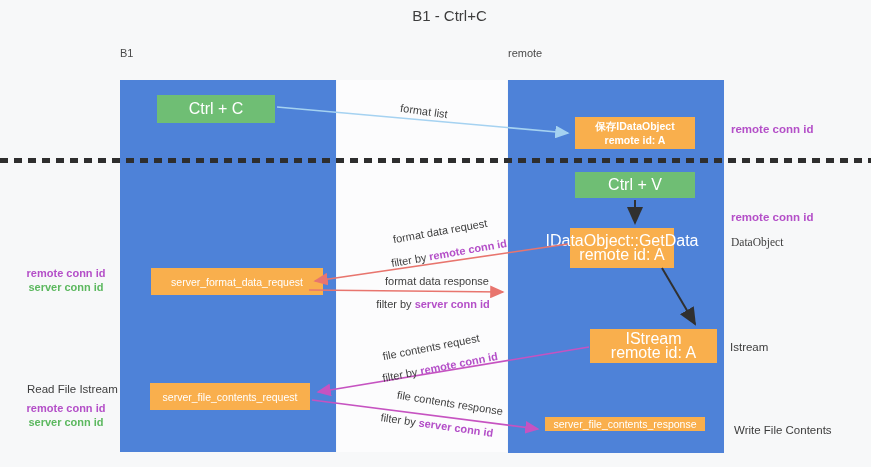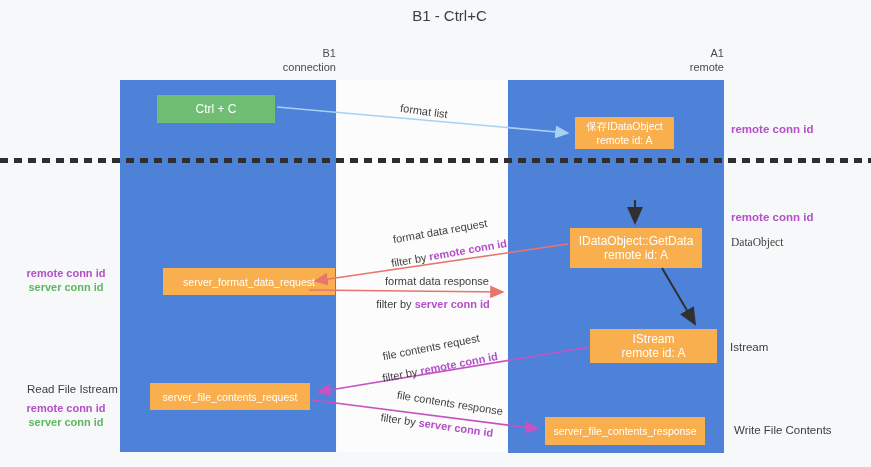--- a/index.html
+++ b/index.html
@@ -13,39 +13,39 @@
     background:#f7f8f9;
     overflow:hidden;
     padding-left:28px;
   }
   .abs{position:absolute;}
   .title-block{
     left:0;right:0;top:6px;text-align:center;
     font-size:15px;line-height:19px;color:#3d3d3d;
   }
   .lane-header{
-    width:216px;text-align:right;top:46px;
+    width:216px;text-align:left;top:46px;
     font-size:11px;line-height:14px;color:#4a4a4a;
   }
   .lane{
     width:216px;top:80px;height:372px;
     background:#4e82d8;
   }
   .mid-strip{
     left:337px;top:80px;width:170px;height:372px;
     background:#fcfcfd;
   }
   .dashed-divider{
     left:0;top:158px;width:871px;height:5px;
     background:repeating-linear-gradient(90deg,#2e2e2e 0 8px,transparent 8px 14px);
   }
   .node{
     display:flex;flex-direction:column;align-items:center;justify-content:center;
     color:#fff;text-align:center;white-space:nowrap;
-    font-size:12px;line-height:14px;
+    font-size:16px;line-height:14px;
   }
   .green{background:#6fbe74;}
   .orange{background:#f9af4d;}
   .small-node{font-size:10.5px;}
   .flow-label{
     font-size:11px;color:#3f3f3f;white-space:nowrap;
     transform-origin:center center;
   }
   .side-label{
     font-size:11.5px;color:#3d3d3d;white-space:nowrap;
@@ -63,63 +63,64 @@
 <body>
 
 <div id="canvas">
 
   <div class="abs title-block">
     <div>B1 - Ctrl+C</div>
   </div>
 
   <div class="abs lane-header" style="left:120px;">
     <div>B1</div>
-    <div>connection</div>
   </div>
   <div class="abs lane-header" style="left:508px;">
-    <div>A1</div>
     <div>remote</div>
   </div>
 
   <div class="abs mid-strip"></div>
   <div class="abs lane" style="left:120px;"></div>
   <div class="abs lane" style="left:508px;height:373px;"></div>
 
   <div class="abs dashed-divider"></div>
 
   <div class="abs node green" style="left:157px;top:95px;width:118px;height:28px;">
     <div>Ctrl + C</div>
   </div>
 
-  <div class="abs node orange small-node" style="left:575px;top:117px;width:99px;height:32px;">
+  <div class="abs node orange small-node" style="left:575px;top:117px;width:120px;height:32px;font-weight:bold;">
     <div>保存IDataObject</div>
     <div>remote id: A</div>
   </div>
 
+  <div class="abs node green" style="left:575px;top:172px;width:120px;height:26px;">
+    <div>Ctrl + V</div>
+  </div>
 
-  <div class="abs node orange" style="left:570px;top:228px;width:132px;height:40px;">
+  <div class="abs node orange" style="left:570px;top:228px;width:104px;height:40px;">
     <div>IDataObject::GetData</div>
     <div>remote id: A</div>
   </div>
 
-  <div class="abs node orange small-node" style="left:151px;top:268px;width:172px;height:27px;margin-left:12px;">
+  <div class="abs node orange small-node" style="left:151px;top:268px;width:172px;height:27px;">
     <div>server_format_data_request</div>
   </div>
 
 
   <div class="abs node orange" style="left:590px;top:329px;width:127px;height:34px;">
     <div>IStream</div>
     <div>remote id: A</div>
   </div>
 
   <div class="abs node orange small-node" style="left:150px;top:383px;width:160px;height:27px;">
     <div>server_file_contents_request</div>
   </div>
 
-  <div class="abs node orange small-node" style="left:545px;top:417px;width:160px;height:28px;">
+  <div class="abs node orange small-node" style="left:545px;top:417px;width:160px;height:14px;">
     <div>server_file_contents_response</div>
   </div>
 
   <svg class="abs" style="left:0;top:0;" width="871" height="467">
     <defs>
       <marker id="m-blue" markerWidth="9" markerHeight="8" refX="8" refY="4" orient="auto">
         <path d="M0,0 L9,4 L0,8 z" fill="#a5d2f1"></path>
       </marker>
       <marker id="m-black" markerWidth="9" markerHeight="8" refX="8" refY="4" orient="auto">
         <path d="M0,0 L9,4 L0,8 z" fill="#303030"></path>

